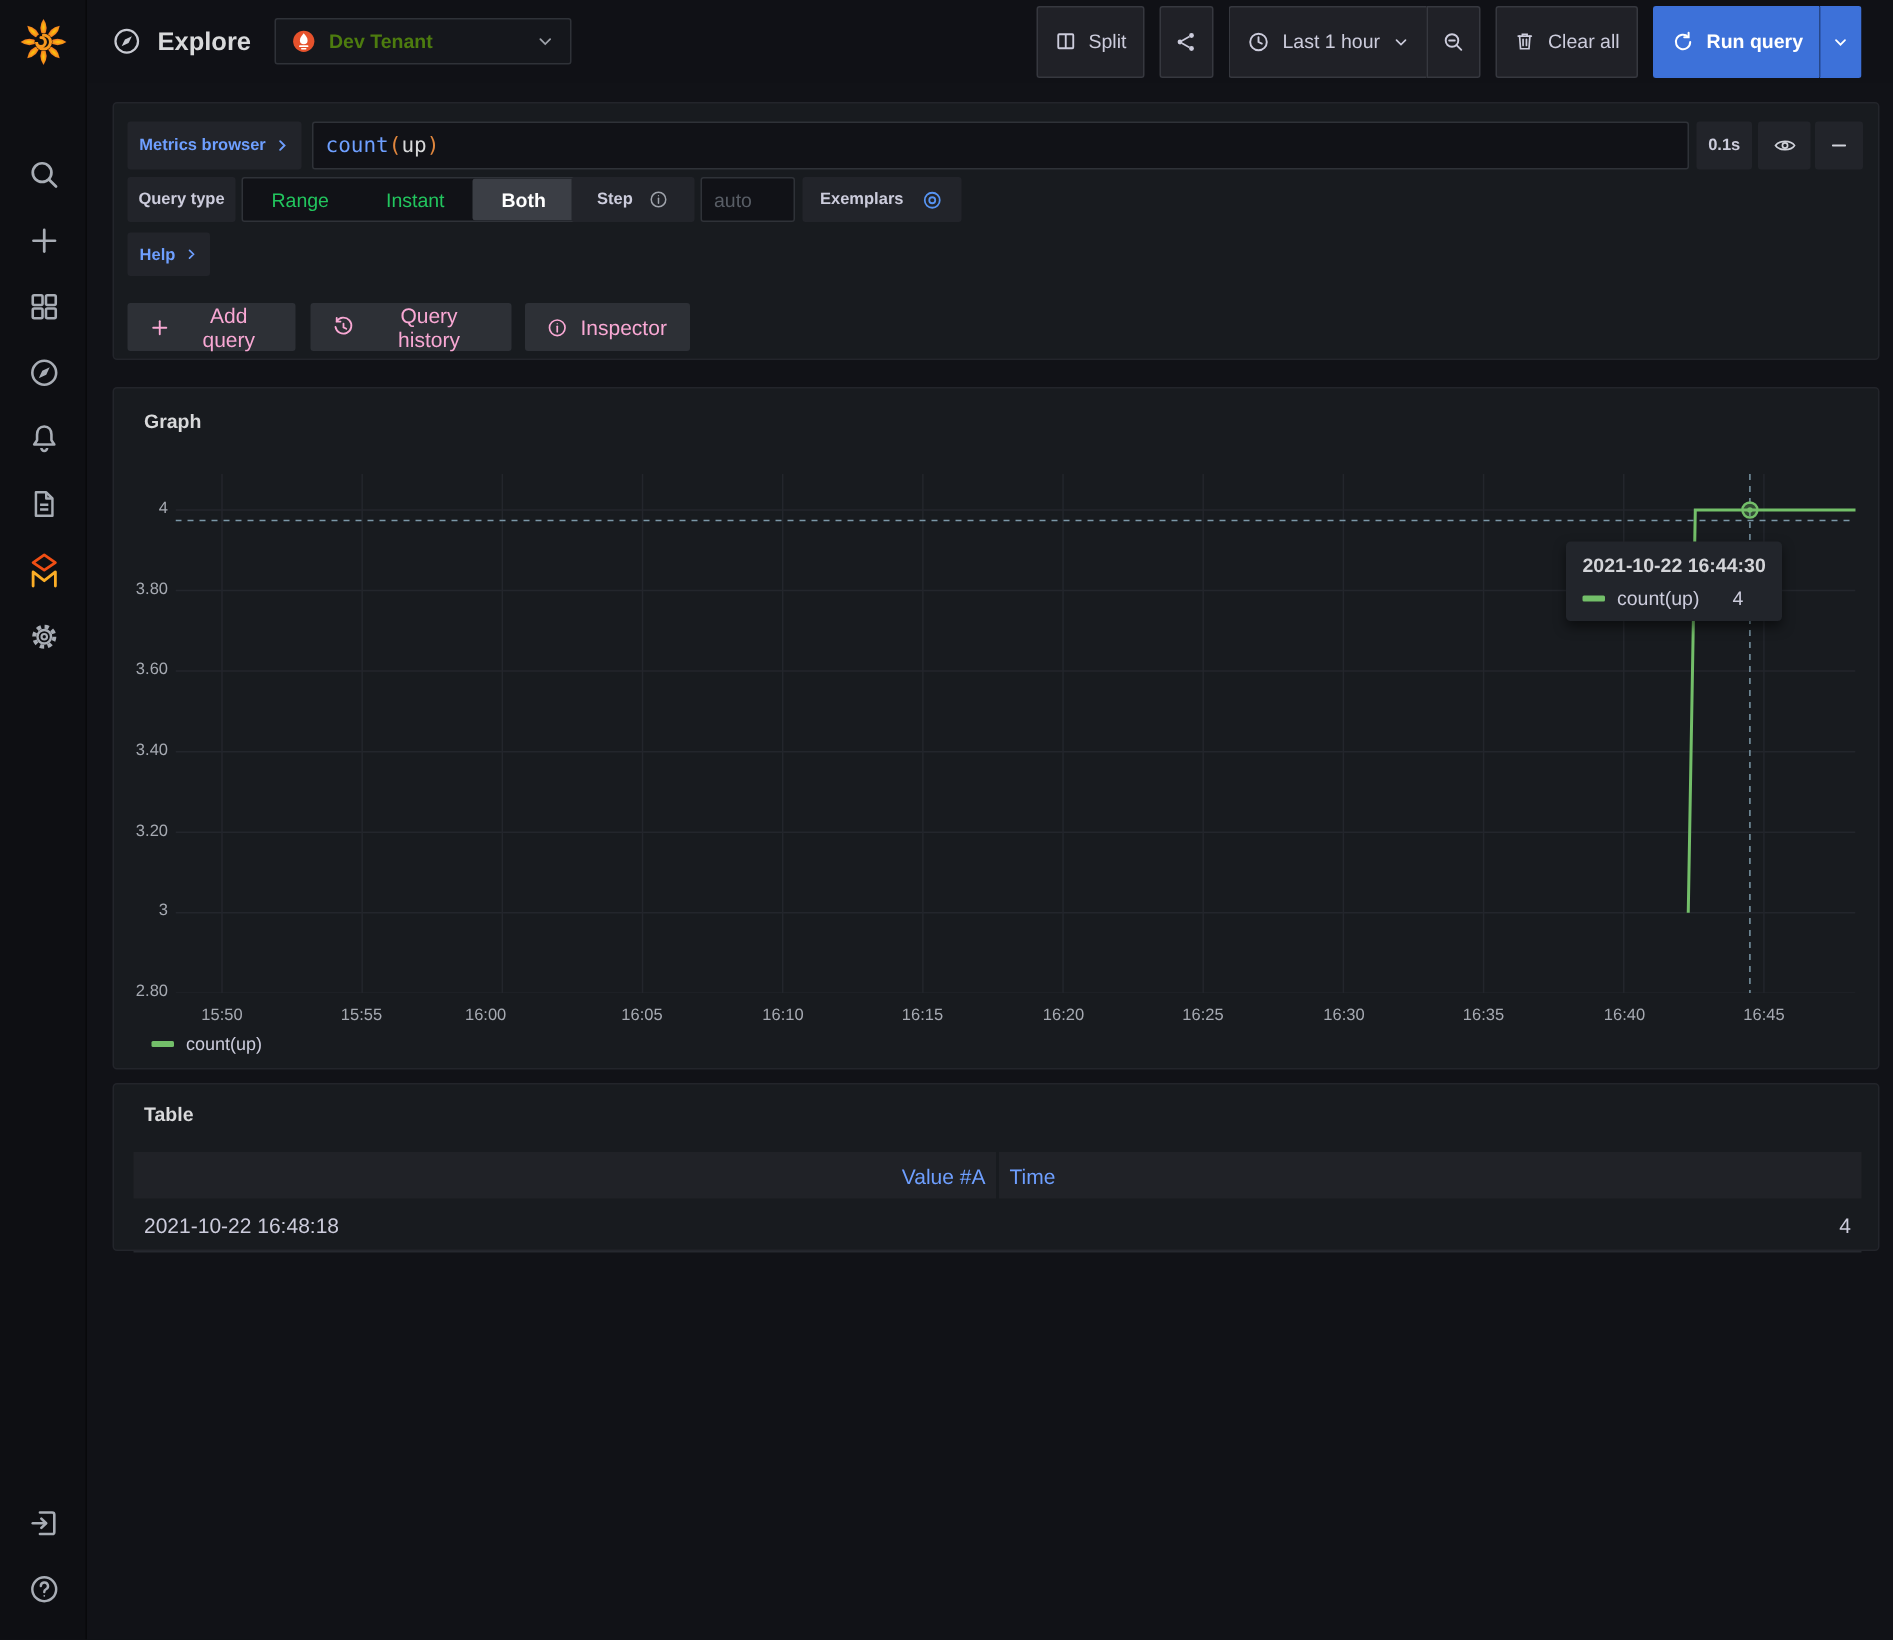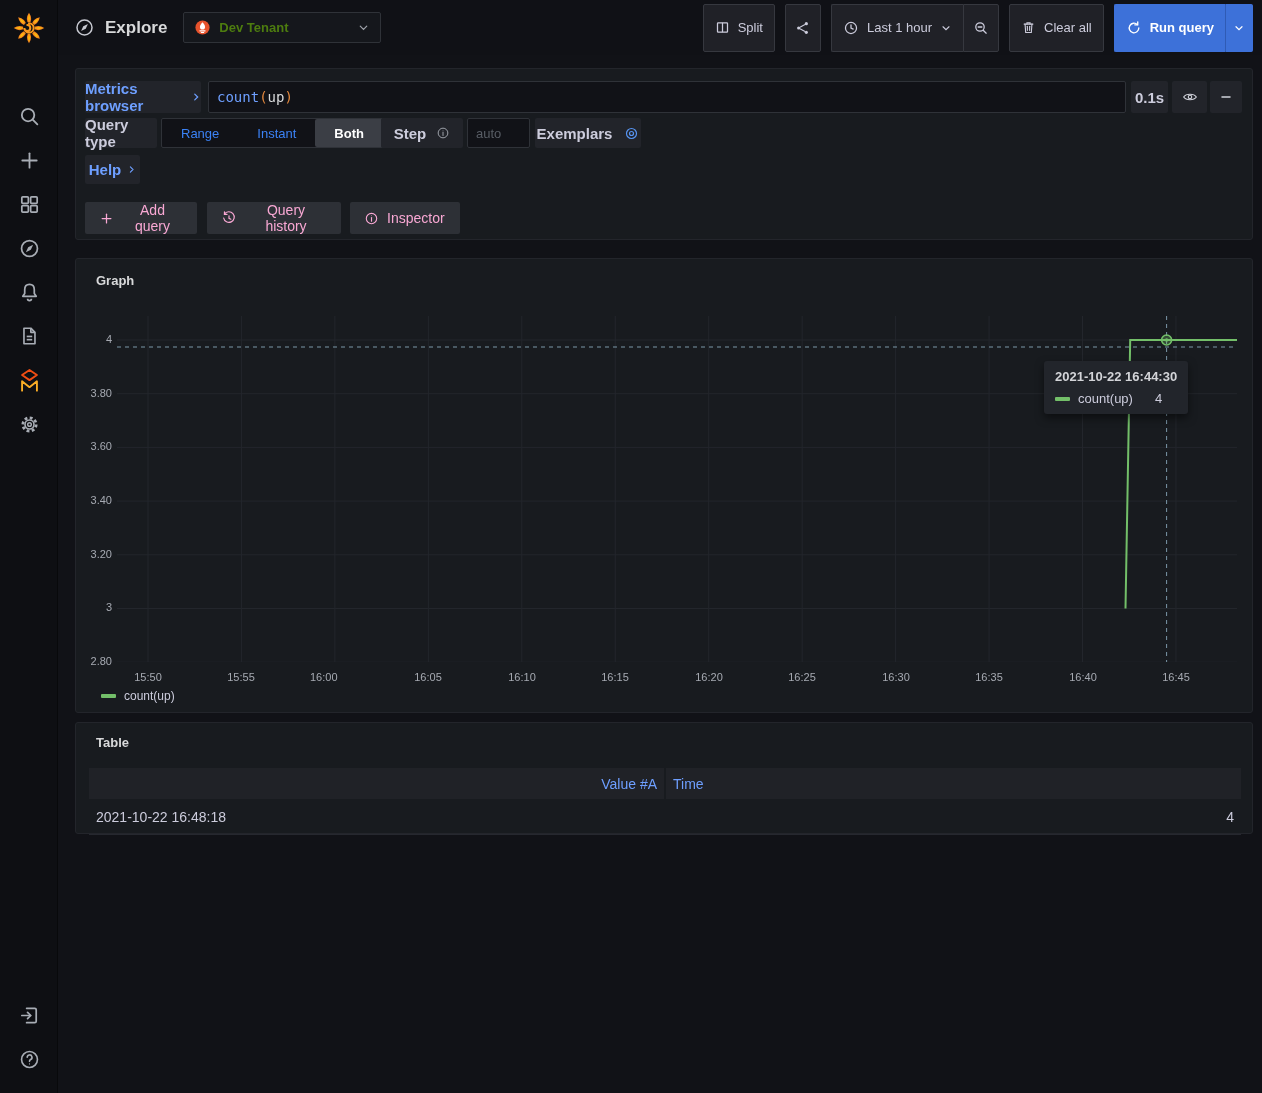--- a/index.html
+++ b/index.html
@@ -14,21 +14,21 @@
   
   .sidebar { position:absolute; left:0; top:0; width:58px; height:1093px;
     background:#0e0f13; border-right:1px solid #08090b; z-index:30; }
   .logo-wrap { width:58px; height:56px; display:flex; align-items:center; justify-content:center; }
   .side-stack { position:absolute; top:94px; left:0; width:58px; }
   .side-item { width:58px; height:44px; display:flex; align-items:center; justify-content:center; color:#a8adb5; cursor:pointer; }
   .side-bottom { position:absolute; bottom:12px; left:0; width:58px; }
 
   
   .topbar { position:absolute; left:58px; top:0; width:1204px; height:55px;
-    background:#101116; display:flex; align-items:center; padding:0 9px 0 16px; }
+    background:#101116; display:flex; align-items:center; padding:0 21px 0 16px; }
   .tb-left { display:flex; align-items:center; gap:10px; }
   .page-title { font-size:17px; font-weight:600; color:#d8d9da; margin-right:6px; }
   .tenant-select { display:flex; align-items:center; gap:8px; height:31px; width:198px;
     background:#15171c; border:1px solid #2f3238; border-radius:2px; padding:0 10px; cursor:pointer; }
   .tenant-label { font-size:13px; font-weight:600; color:#4d7c0f; flex:1; }
   .tb-right { margin-left:auto; display:flex; align-items:center; gap:10px; }
   .btn { background:#202127; border:1px solid #36383f; border-radius:2px; height:48px;
     display:inline-flex; align-items:center; gap:8px; padding:0 11px; font-size:13px;
     font-weight:500; color:#ccccdc; cursor:pointer; white-space:nowrap; }
   .btn-icon-only { padding:0 9px; }
@@ -42,33 +42,33 @@
   
   .panel { position:absolute; left:75px; width:1178px; background:#181b1f;
     border:1px solid #23252b; border-radius:3px; }
   #query-panel  { top:68px;  height:172px; }
   #graph-panel  { top:258px; height:455px; }
   #table-panel  { top:722px; height:112px; }
 
   
   .q-abs { position:absolute; display:flex; align-items:center; }
   .chip { background:#22242a; border-radius:2px; display:flex; align-items:center;
-    justify-content:center; gap:6px; font-size:15px; font-weight:600; color:#ccccdc; cursor:pointer; }
+    justify-content:center; gap:6px; font-size:11px; font-weight:600; color:#ccccdc; cursor:pointer; }
   .chip.static { cursor:default; }
   .blue { color:#6e9fff; }
   .code-input { background:#111217; border:1px solid #2f3238; border-radius:2px;
     font-family:"DejaVu Sans Mono", monospace; font-size:14px; padding:0 8px;
     display:flex; align-items:center; cursor:text; }
   .tok-fn { color:#6e9fff; }
   .tok-paren { color:#e0863d; }
   .tok-arg { color:#d8d9da; }
   .radio-group { border:1px solid #2f3238; border-radius:2px; background:#111217;
     display:flex; align-items:stretch; height:30px; overflow:hidden; }
   .radio-opt { display:flex; align-items:center; justify-content:center; padding:0 19px;
-    font-size:13px; color:#3b82f6; cursor:pointer; }
+    font-size:13px; color:#22c55e; cursor:pointer; }
   .radio-opt.selected { background:#3b3e45; color:#ffffff; font-weight:600; border-radius:2px; }
   .mini-input { background:#111217; border:1px solid #2f3238; border-radius:2px;
     height:30px; width:63px; font-size:13px; color:#ccccdc; padding:0 8px;
     font-family:"Liberation Sans", sans-serif; }
   .mini-input::placeholder { color:#585d65; }
   .action-btn { background:#2d3036; border:none; border-radius:2px; height:32px;
     display:inline-flex; align-items:center; gap:8px; padding:0 14px; font-size:14px;
     font-weight:500; color:#f9a8d4; cursor:pointer; }
 
   

